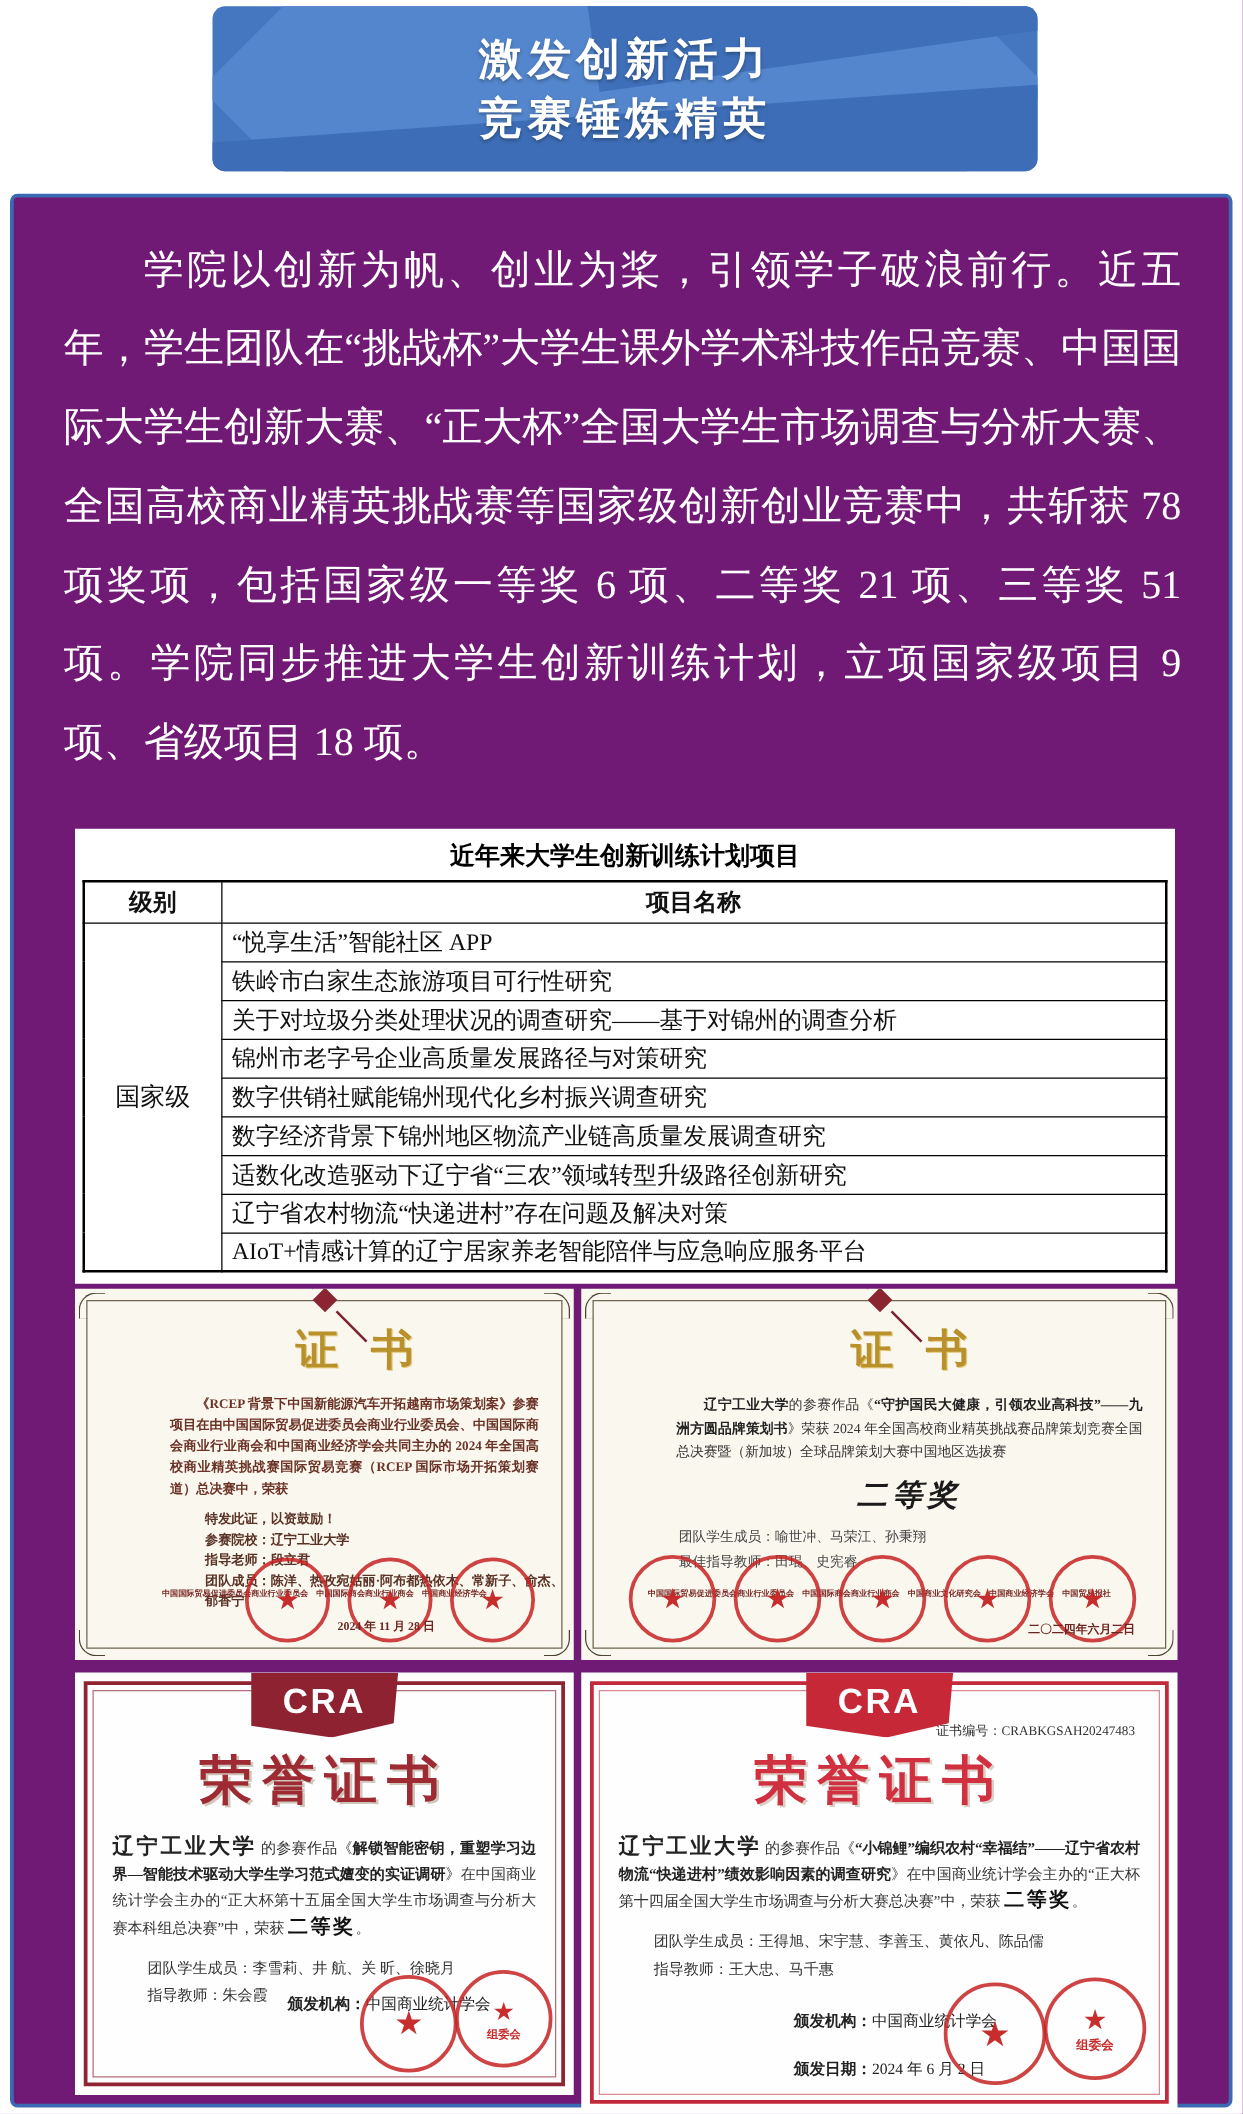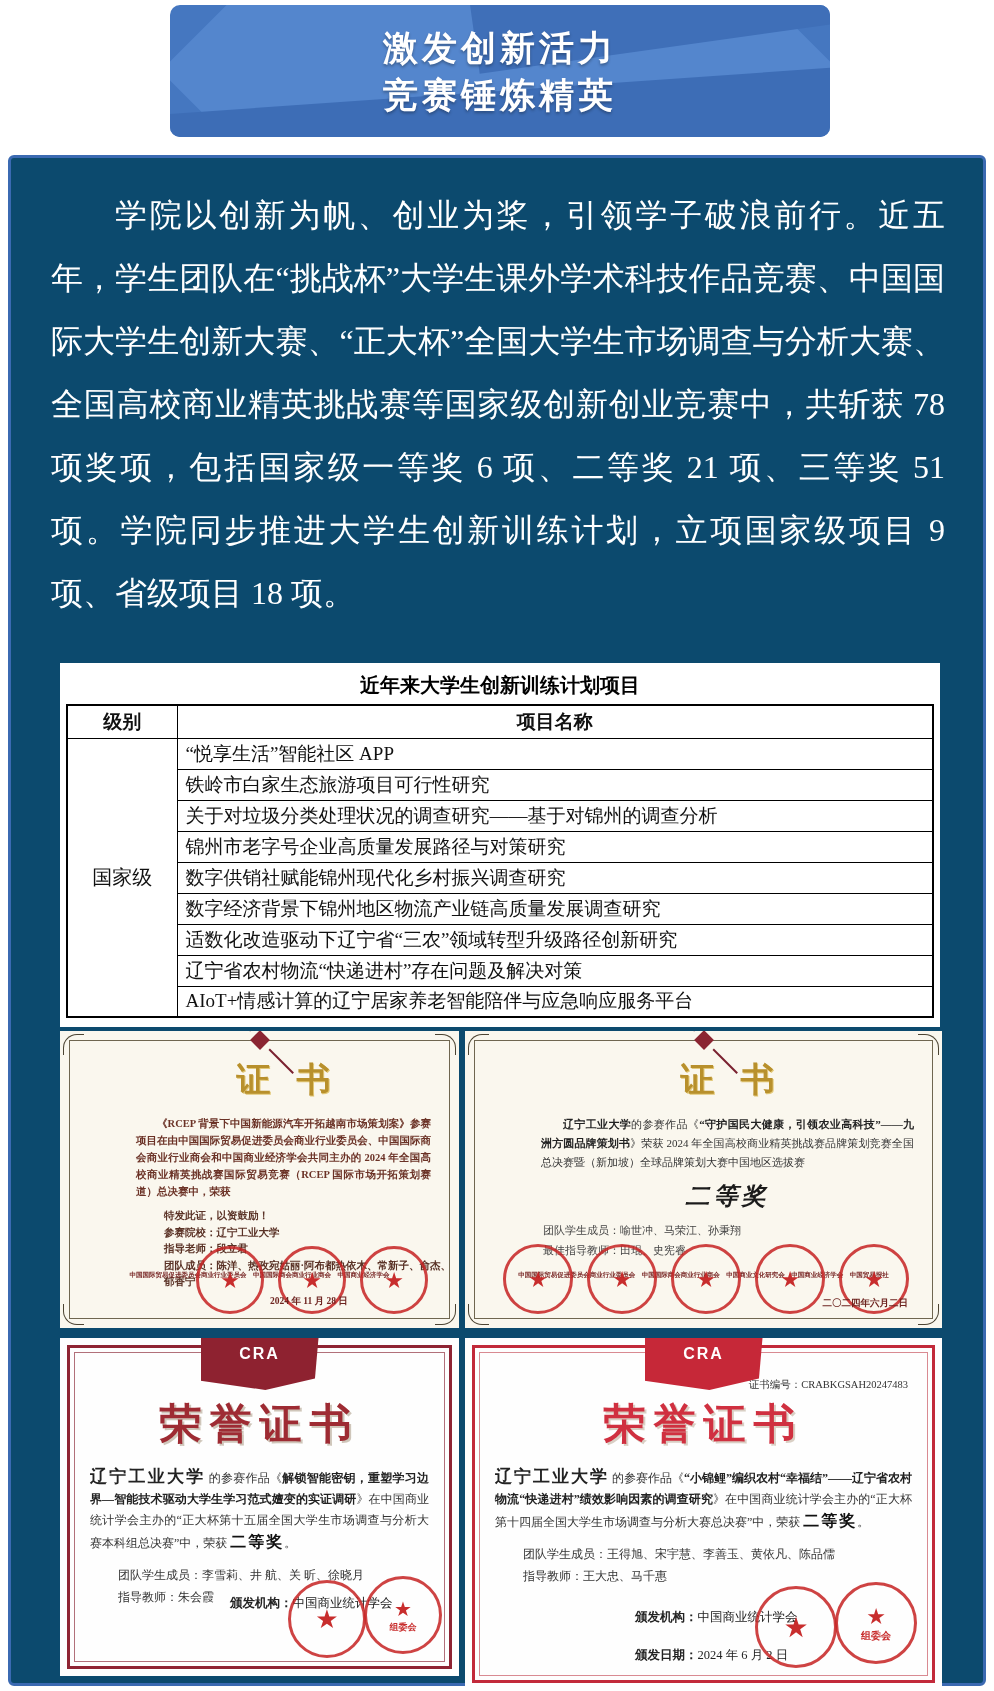--- a/index.html
+++ b/index.html
@@ -16,21 +16,21 @@
           background:#3d6db6;transform:rotate(-4deg);}
   .banner .chevron2{position:absolute;right:-60px;top:-70px;width:420px;height:110px;
           background:#3f6fb8;transform:rotate(-8deg);}
   .banner-line{position:relative;z-index:2;color:#ffffff;
           font-family:"Liberation Sans","DejaVu Sans",sans-serif;
           font-weight:bold;font-size:35px;line-height:47px;letter-spacing:4px;
           text-shadow:0 2px 3px rgba(0,0,0,.3);}
 
   
   .panel{position:absolute;left:8px;top:155px;width:978px;height:1531px;
-         background:#0c4a6e;border:3px solid #3b6ab2;border-radius:6px;box-sizing:border-box;}
+         background:#701a75;border:3px solid #3b6ab2;border-radius:6px;box-sizing:border-box;}
 
   .intro{position:absolute;left:40px;right:38px;top:26px;color:#ffffff;
          font-size:32px;line-height:63px;text-indent:2em;text-align:justify;}
 
   
   .table-card{position:absolute;left:49px;top:505px;width:880px;height:364px;
               background:#ffffff;box-sizing:border-box;padding-top:6px;}
   .table-title{text-align:center;font-size:20px;font-weight:bold;color:#000;line-height:32px;}
   table.projects{border-collapse:collapse;margin:3px auto 0;width:868px;
                  border:2px solid #000;}
@@ -84,21 +84,21 @@
   .cert-honor{background:#fefefe;}
   .cert-honor .frame{position:absolute;left:7px;right:7px;top:7px;bottom:7px;border:3px solid;}
   .cert-honor .frame2{position:absolute;left:14px;right:14px;top:14px;bottom:14px;border:1px solid;}
   .cert3 .frame{border-color:#8f2433;} .cert3 .frame2{border-color:#b2707a;}
   .cert4 .frame{border-color:#c2293a;} .cert4 .frame2{border-color:#d98a92;}
   .ribbon{position:absolute;top:0;left:50%;transform:translateX(-50%);width:118px;height:52px;
         display:flex;align-items:flex-start;justify-content:center;z-index:4;
         clip-path:polygon(0 0,100% 0,97% 78%,55% 100%,0 82%);}
   .cert3 .ribbon{background:#8e2230;} .cert4 .ribbon{background:#c62838;}
   .ribbon span{color:#fff;font-family:"Liberation Sans","DejaVu Sans",sans-serif;
-        font-weight:bold;font-size:16px;letter-spacing:2px;margin-top:7px;}
+        font-weight:bold;font-size:28px;letter-spacing:2px;margin-top:7px;}
   .cert-no{position:absolute;top:40px;right:34px;font-size:10.5px;color:#333;}
   .honor-title{text-align:center;font-weight:bold;font-size:42px;letter-spacing:8px;margin-top:58px;
         font-family:"Liberation Sans","DejaVu Sans",sans-serif;}
   .cert3 .honor-title{color:#9e2b33;text-shadow:2px 2px 0 #cfc6ba;}
   .cert4 .honor-title{color:#d03040;text-shadow:2px 2px 0 #d9cfc4;}
   .honor-body{margin:14px 30px 0;font-size:12px;line-height:21px;color:#333;text-align:justify;}
   .honor-body .school{font-size:17px;font-weight:bold;color:#222;letter-spacing:2px;}
   .honor-body .work{font-weight:bold;color:#222;}
   .honor-body .award{font-weight:bold;font-size:16px;color:#111;letter-spacing:2px;}
   .honor-lines{margin:10px 0 0 58px;font-size:12px;line-height:22px;color:#333;}

